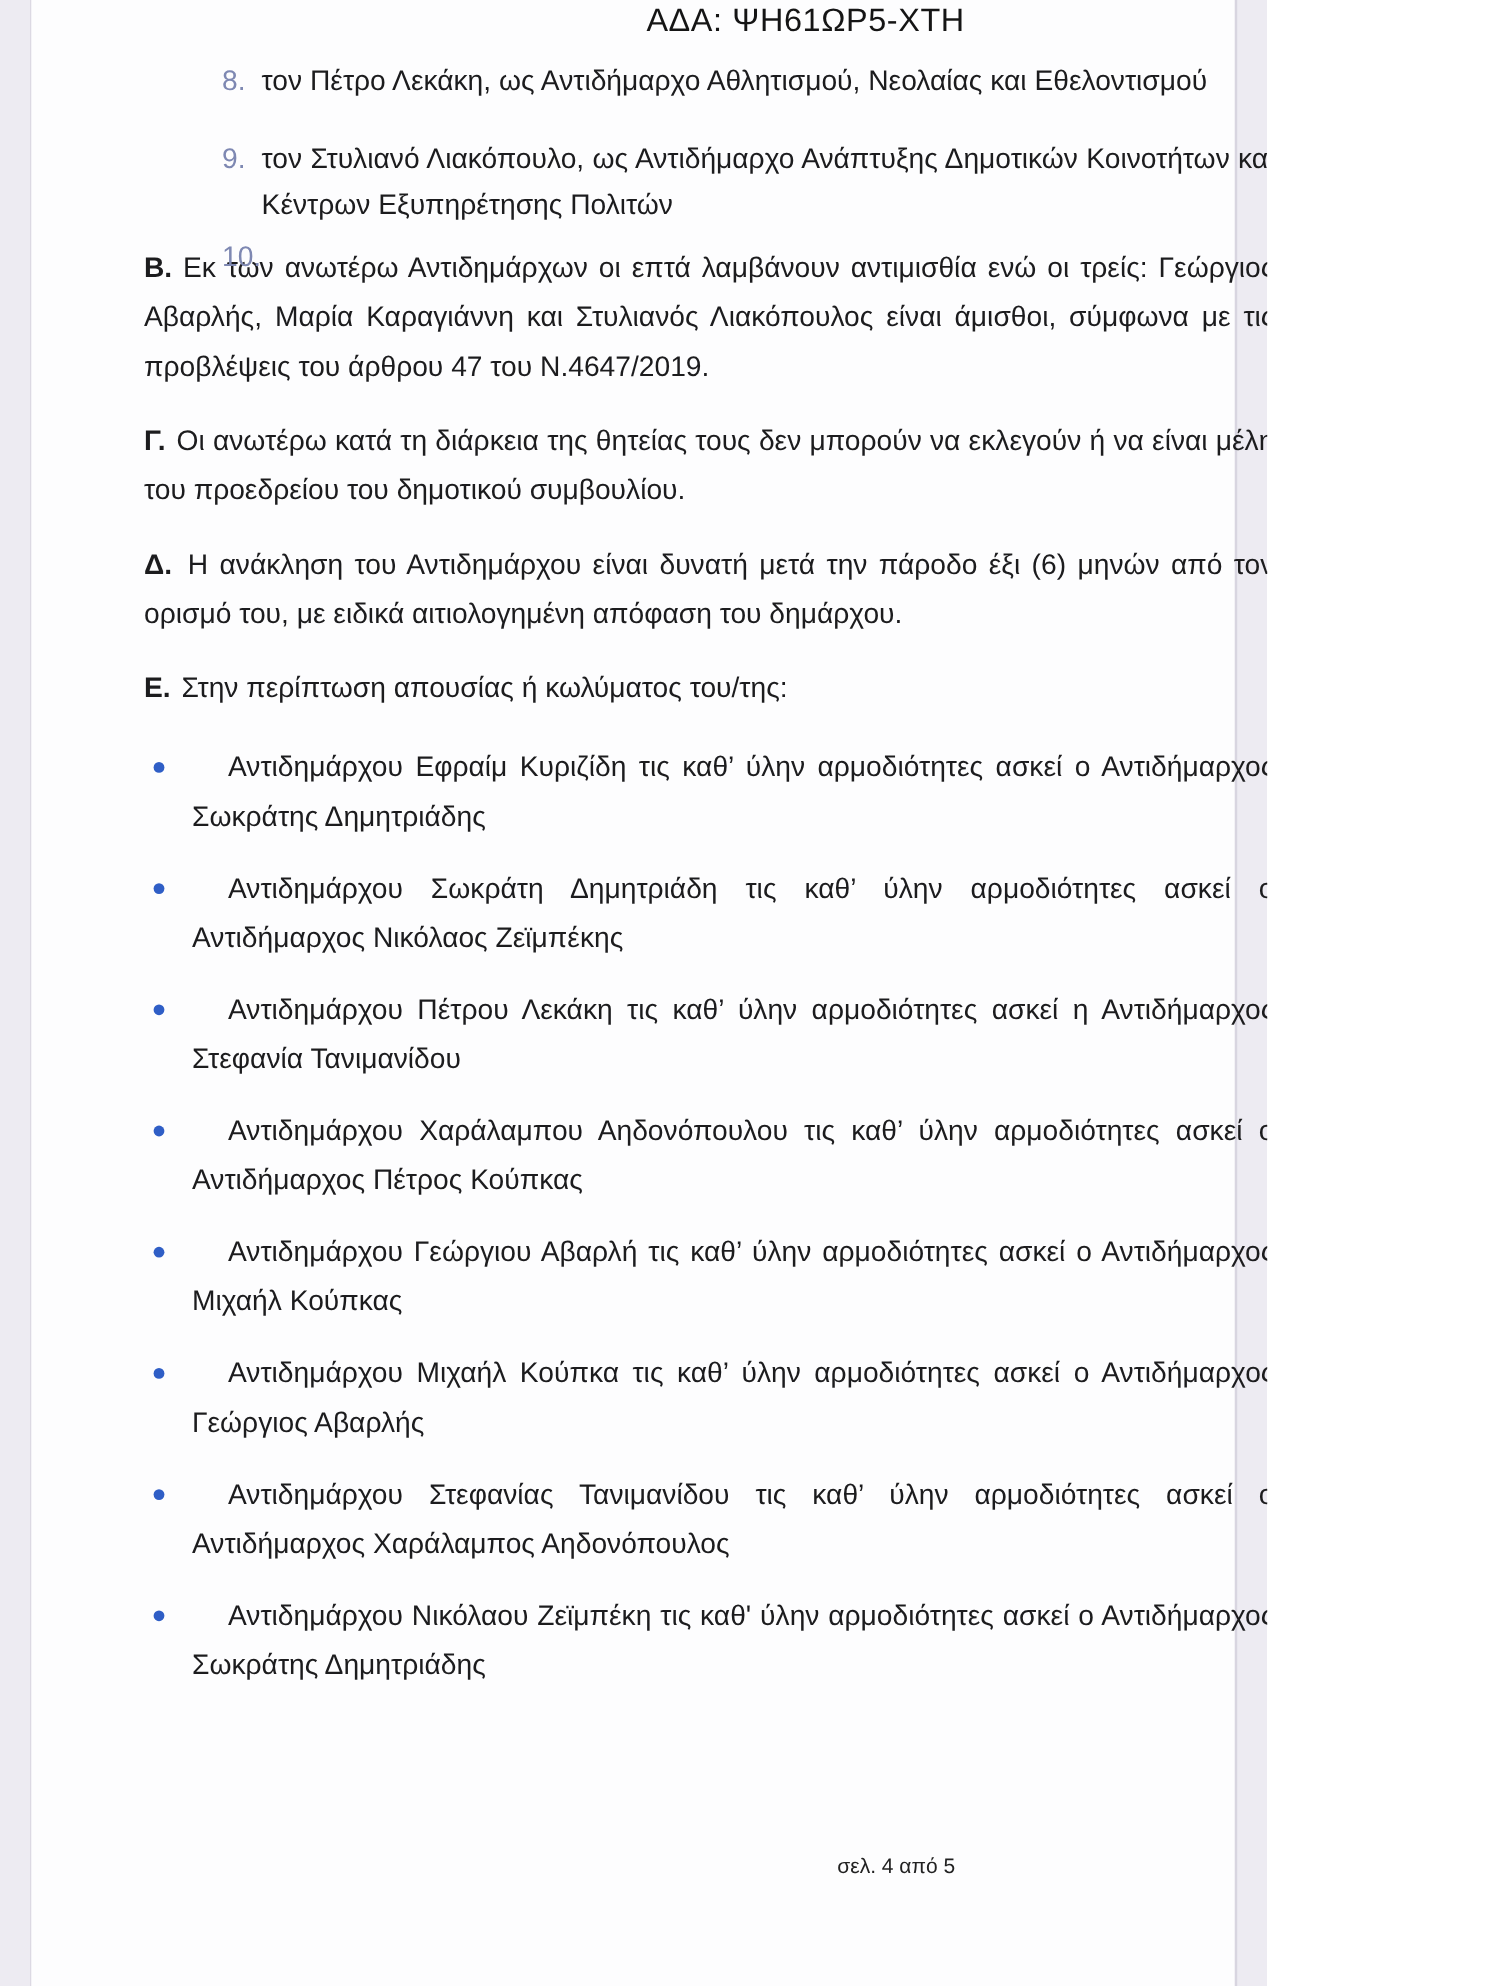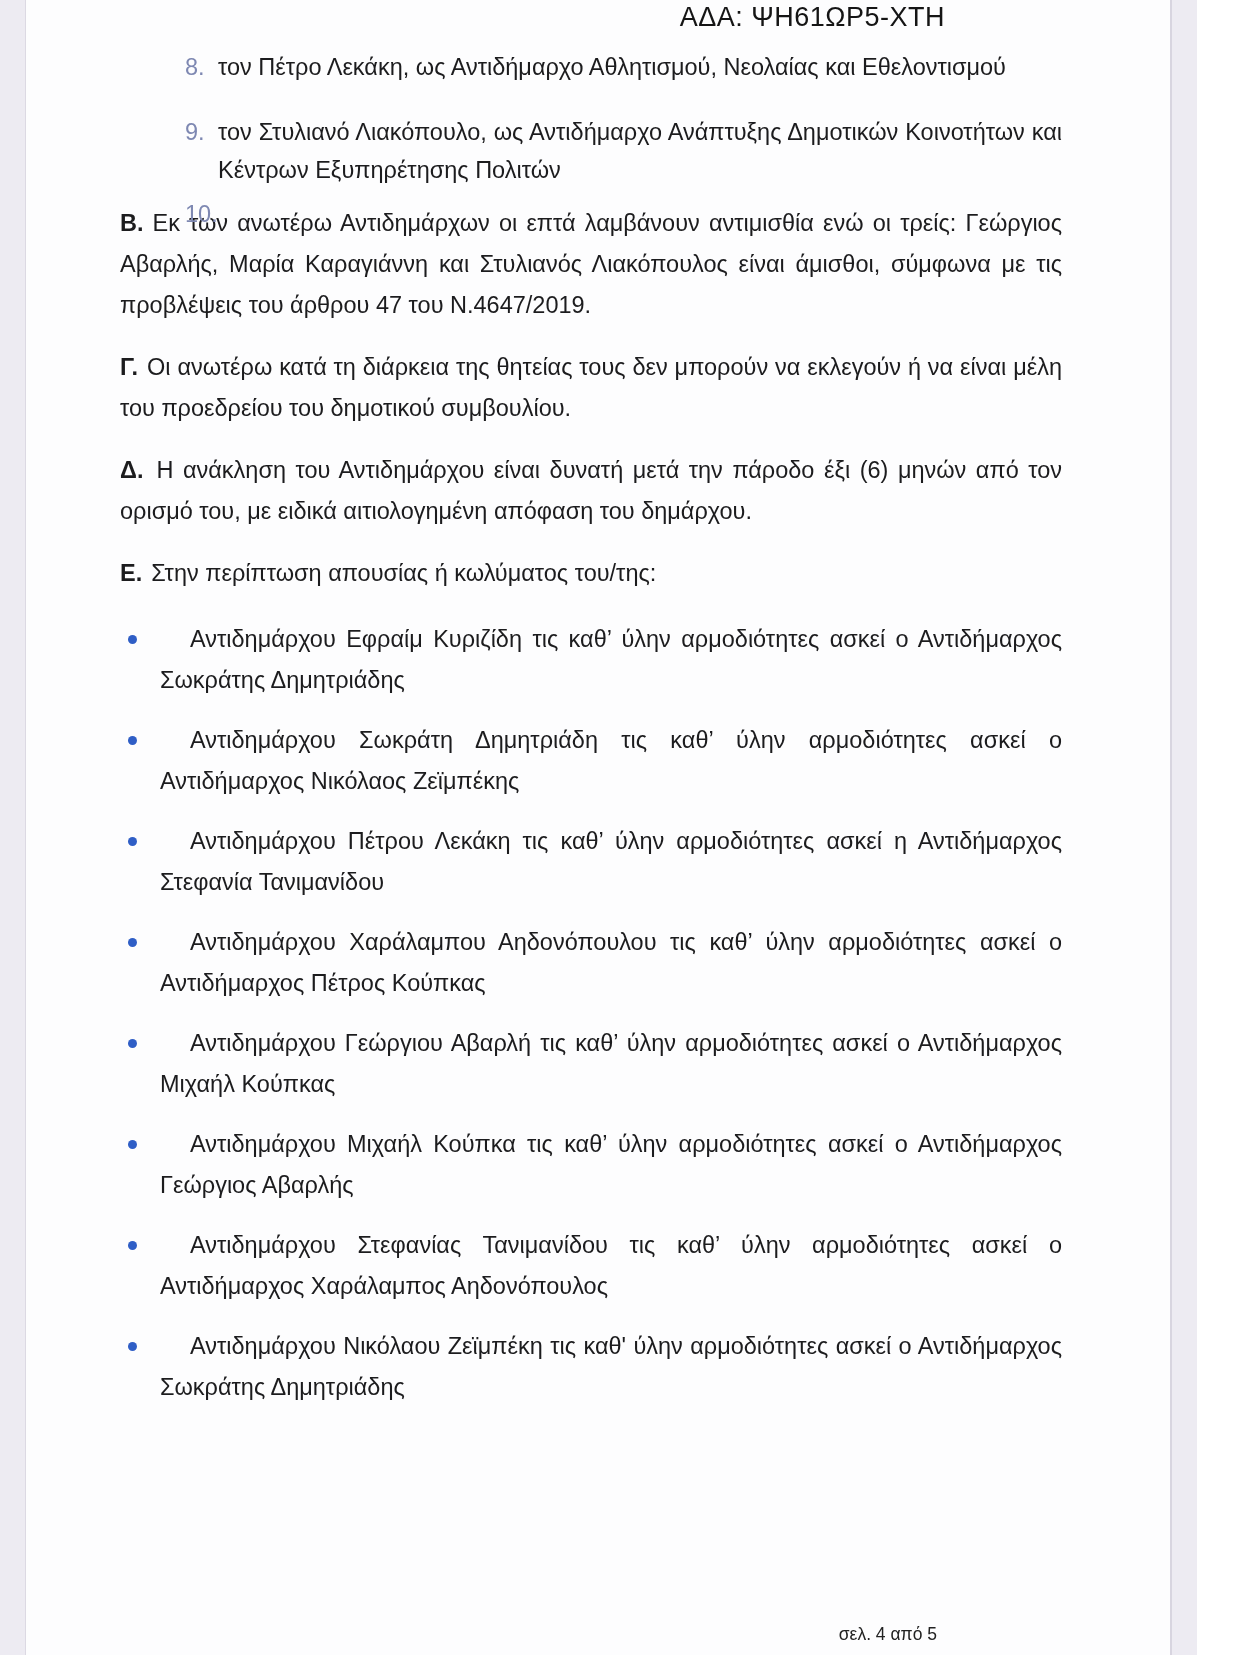--- a/index.html
+++ b/index.html
@@ -1,18 +1,18 @@
 <!DOCTYPE html>
 <html><head>
 <meta charset="utf-8">
 <style>
   html,body { margin:0; padding:0; background:#ffffff; }
   .page {
     position:relative;
-    width:1197px; height:1655px;
+    width:1056px; height:1655px;
     background:#fdfdfe;
     font-family:"Liberation Sans", sans-serif;
     color:#1c1c1e;
     overflow:hidden;
   }
   .edge-left {
     position:absolute; left:0; top:0; bottom:0; width:25px;
     background:#edebf2; border-right:1px solid #dcd9e3;
   }
   .edge-right {
@@ -49,21 +49,21 @@
   }
   .bullets li {
     position:relative; margin-bottom:19px; text-indent:30px;
   }
   .bullets .dot {
     position:absolute; left:-32px; top:16px;
     width:9px; height:9px; border-radius:50%;
     background:#2f5ec6;
   }
   .footer {
-    position:absolute; top:1624px; right:260px;
+    position:absolute; top:1545px; right:260px;
     font-size:17.5px; color:#222;
   }
 </style>
 </head>
 <body>
 
 <div class="page">
   <div class="edge-left"></div>
   <div class="edge-right"></div>
 

